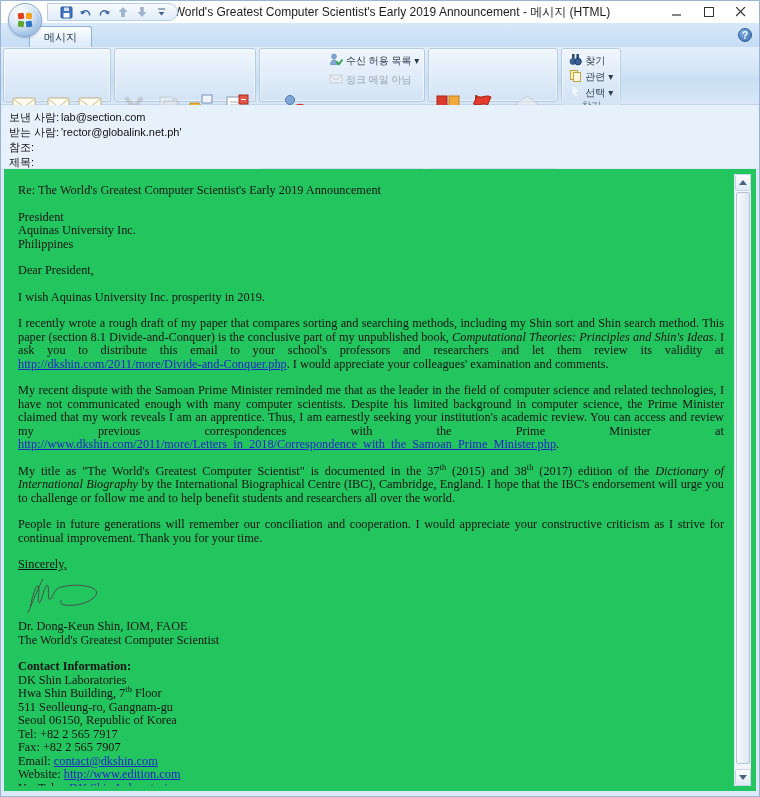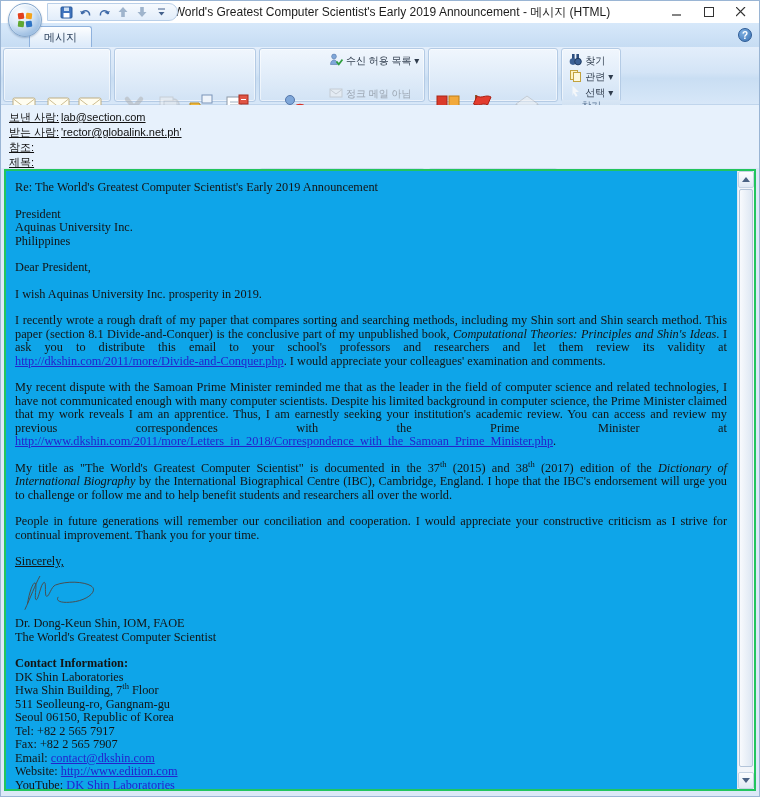--- a/index.html
+++ b/index.html
@@ -67,37 +67,37 @@
   .launcher { position:absolute; right:1px; top:2px; width:9px; height:9px; }
   .rbtn-lg {
     display:flex; flex-direction:column; align-items:center; padding:1px 2px 0;
     font-size:10px; line-height:11px; text-align:center; color:#2f3c4d; border-radius:3px;margin-top:41px;
   }
   .rbtn-lg .lbl { white-space:pre-line; margin-top:0px; }
   .rbtn-sm {
     display:flex; align-items:center; gap:3px; height:15px; padding:0 3px;
     font-size:10px; color:#2f3c4d; white-space:nowrap;
   }
-  .col { display:flex; flex-direction:column; justify-content:flex-start; padding-top:3px; gap:18px; }
+  .col { display:flex; flex-direction:column; justify-content:flex-start; padding-top:3px; gap:4px; }
   .vcol { display:flex; flex-direction:column; padding:3px 2px 0; gap:1px; }
   .disabled { color:#9aa4b0; }
   .disabled svg { filter:grayscale(1); opacity:.5; }
   
   .hdr {
     height:63px; background:#e7f1fc; position:relative;
-    padding:5px 8px 0; font-size:11px; color:#111;text-decoration:underline;
+    padding:5px 8px 0; font-size:11px; color:#111;
   }
   .hrow { display:flex; height:15px; line-height:14px; }
   .hlabel { width:52px; flex:none; }
   .hval { white-space:nowrap; }
   .sent { position:absolute; right:10px; top:5px; display:flex; gap:7px; line-height:14px; }
   
   .bodywrap {
     position:absolute; left:3px; right:3px; top:168px; height:622px;
-    background:#0ea5e9; border:2px solid #22c55e; display:flex;
+    background:#22c55e; border:5px solid #22c55e; display:flex;
   }
   .content {
     flex:1; overflow:hidden; padding:10px 10px 0 9px;
     font-family:"Liberation Serif","DejaVu Serif",serif;
     font-size:12.3px; line-height:13.5px; color:#141414;
   }
   .para { margin:0 0 13px; text-align:justify; white-space:pre-line; }
   .para.tight { margin-bottom:3px;text-decoration:underline; }
   .para a { color:#2323cd; }
   .para sup { font-size:8.5px; line-height:0; }

